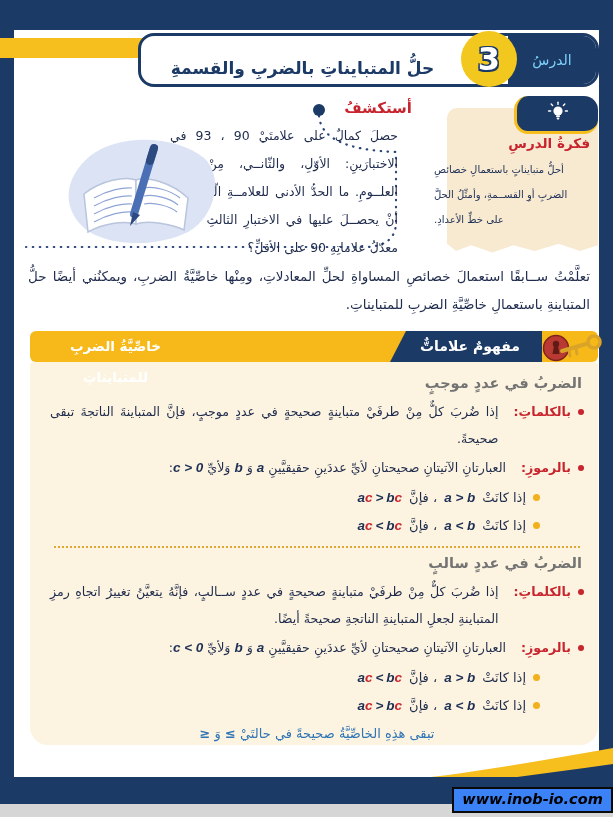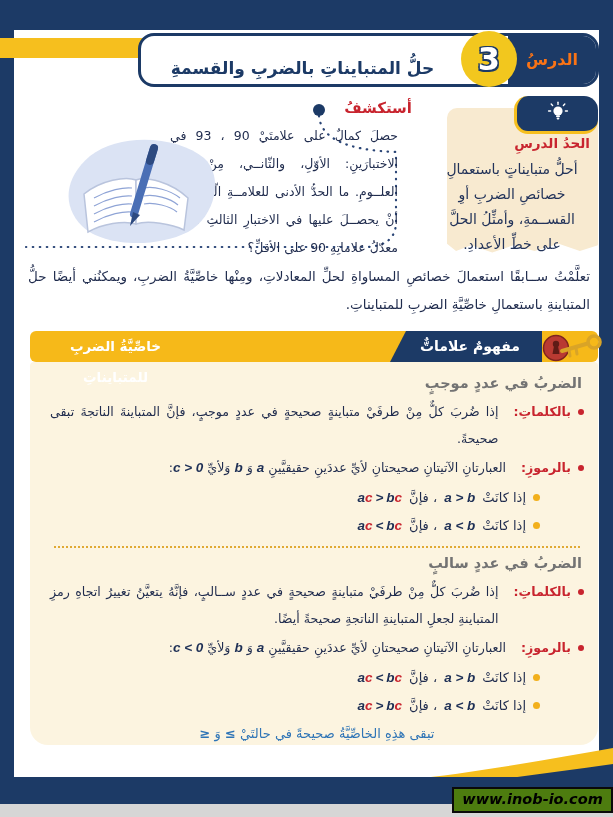--- a/index.html
+++ b/index.html
@@ -5,38 +5,38 @@
   html,body{margin:0;padding:0;background:#e8e8e8;}
   .page{position:relative;width:613px;height:817px;background:#1c3a66;overflow:hidden;
         font-family:"DejaVu Sans",sans-serif;direction:rtl;}
   .content{position:absolute;left:14px;top:30px;width:585px;height:747px;background:#ffffff;}
 
   
   .yellow-strip{position:absolute;left:0;top:38px;width:172px;height:20px;background:#f6bf1e;z-index:2;}
   .lesson-bar{position:absolute;left:138px;top:33px;width:461px;height:54px;background:#fff;
               border:3px solid #1c3a66;border-radius:16px;box-sizing:border-box;z-index:3;}
   .lesson-label{position:absolute;left:508px;top:36px;width:88px;height:48px;background:#1c3a66;
-                border-radius:0 13px 13px 0;color:#f97316;font-weight:bold;font-size:16px;line-height:48px;
+                border-radius:0 13px 13px 0;color:#7dd3fc;font-weight:normal;font-size:14px;line-height:48px;
                 text-align:center;z-index:5;}
   .lesson-num{position:absolute;left:461px;top:31px;width:56px;height:56px;background:#f2c71e;border-radius:50%;
               z-index:6;color:#fff;font-size:32px;font-weight:bold;text-align:center;line-height:56px;
               text-shadow:-1.5px -1.5px 0 #1c3a66,1.5px -1.5px 0 #1c3a66,-1.5px 1.5px 0 #1c3a66,1.5px 1.5px 0 #1c3a66;}
   .lesson-title{position:absolute;left:150px;top:33px;width:305px;height:54px;line-height:54px;text-align:center;
                 color:#1c3a66;font-weight:bold;font-size:17px;z-index:4;margin-top:8px;}
 
   
   .idea-box{position:absolute;left:447px;top:108px;width:151px;height:146px;background:#f8ead0;border-radius:10px;z-index:2;
             clip-path:polygon(0 0,100% 0,100% 94%,88% 98%,74% 93%,58% 98%,44% 94%,30% 99%,16% 94%,6% 98%,0 93%);}
   .idea-tab{position:absolute;left:514px;top:96px;width:84px;height:38px;background:#1c3a66;border-radius:14px;
             border-left:3px solid #f6bf1e;border-bottom:3px solid #f6bf1e;box-sizing:border-box;z-index:3;
             display:flex;align-items:center;justify-content:center;}
   .idea-title{position:absolute;left:452px;top:135px;width:138px;color:#c8242e;font-weight:bold;font-size:13.5px;
               text-align:right;z-index:4;}
-  .idea-body{position:absolute;left:444px;top:157px;width:136px;font-size:14px;line-height:25px;color:#22335a;
-             z-index:4;text-align:center;}
+  .idea-body{position:absolute;left:434px;top:157px;width:136px;font-size:10px;line-height:25px;color:#22335a;
+             z-index:4;text-align:left;}
 
   
   .explore-title{position:absolute;left:330px;top:99px;width:82px;color:#c8242e;font-weight:bold;font-size:15px;
                  text-align:right;z-index:2;}
   .explore-dot{position:absolute;left:313px;top:104px;width:12px;height:12px;border-radius:50%;background:#1c3a66;z-index:2;}
   .explore-svg{position:absolute;left:0;top:90px;z-index:1;}
   .explore-body{position:absolute;left:170px;top:122px;width:228px;font-size:12.5px;line-height:28px;color:#1f2b4d;
                 text-align:justify;z-index:2;}
   .illustration{position:absolute;left:56px;top:128px;z-index:2;}
 
@@ -73,21 +73,21 @@
   .note{color:#2e74b6;font-size:13px;text-align:center;margin-top:9px;}
   .nsym{direction:ltr;unicode-bidi:isolate;font-family:"DejaVu Serif",serif;font-weight:bold;}
 
   
   .swoosh{position:absolute;left:290px;top:744px;z-index:1;}
   .footer-band{position:absolute;left:0;top:777px;width:613px;height:27px;background:#1c3a66;z-index:1;}
   .page-badge{position:absolute;left:253px;top:760px;width:70px;height:30px;background:#fff;border:2.5px solid #f2c71e;
               border-radius:9px;box-sizing:border-box;color:#1c3a66;font-weight:bold;font-size:15px;line-height:24px;
               text-align:center;z-index:3;}
   .bottom-strip{position:absolute;left:0;top:804px;width:613px;height:13px;background:#d6d6d6;z-index:2;}
-  .watermark{position:absolute;left:452px;top:787px;width:161px;height:26px;background:#4d7c0f;border:2px solid #0a0a0a;
+  .watermark{position:absolute;left:452px;top:787px;width:161px;height:26px;background:#3b82f6;border:2px solid #0a0a0a;
              box-sizing:border-box;color:#000;font-weight:bold;font-style:italic;font-size:14.5px;line-height:21px;
              text-align:center;z-index:4;direction:ltr;font-family:"DejaVu Sans",sans-serif;}
 </style>
 </head>
 <body>
 
 <div class="page">
   <div class="content"></div>
 
   <div class="yellow-strip"></div>
@@ -112,21 +112,21 @@
         <g stroke="#ffffff" stroke-width="1.4" stroke-linecap="round">
           <line x1="12" y1="2.2" x2="12" y2="4.4"></line>
           <line x1="4.6" y1="11" x2="2.6" y2="11"></line>
           <line x1="21.4" y1="11" x2="19.4" y2="11"></line>
           <line x1="6.6" y1="5.4" x2="5.2" y2="4"></line>
           <line x1="17.4" y1="5.4" x2="18.8" y2="4"></line>
         </g>
       </svg>
     </span>
   </div>
-  <div class="idea-title">الحدُ الدرسِ</div>
+  <div class="idea-title">فكرةُ الدرسِ</div>
   <div class="idea-body">أحلُّ متبايناتٍ باستعمالِ خصائصِ الضربِ أوِ القســمةِ، وأمثِّلُ الحلَّ على خطِّ الأعدادِ.</div>
 
   <div class="explore-dot"></div>
   <div class="explore-title">أستكشفُ</div>
   <div class="explore-body">حصلَ كمالٌ على علامتَيْ 90 ، 93 في الاختبارَينِ: الأوّلِ، والثّانــي، مِنْ مادّةِ العلــومِ. ما الحدُّ الأدنى للعلامــةِ الّتي يجبُ أنْ يحصــلَ عليها في الاختبارِ الثالثِ ليكونَ معدّلُ علاماتِهِ 90 على الأقلِّ؟</div>
 
   <div class="illustration">
     <svg width="168" height="122" viewBox="0 0 168 122">
       <path d="M34,28 C64,4 122,8 148,30 C168,48 160,88 132,104 C98,121 46,118 26,98 C6,78 8,50 34,28 Z" fill="#dbe3f4"></path>
       <path d="M28,66 C45,52 70,48 80,52 L80,96 C68,92 46,96 32,104 Z" fill="#ffffff" stroke="#b9c4dd" stroke-width="1.5"></path>

